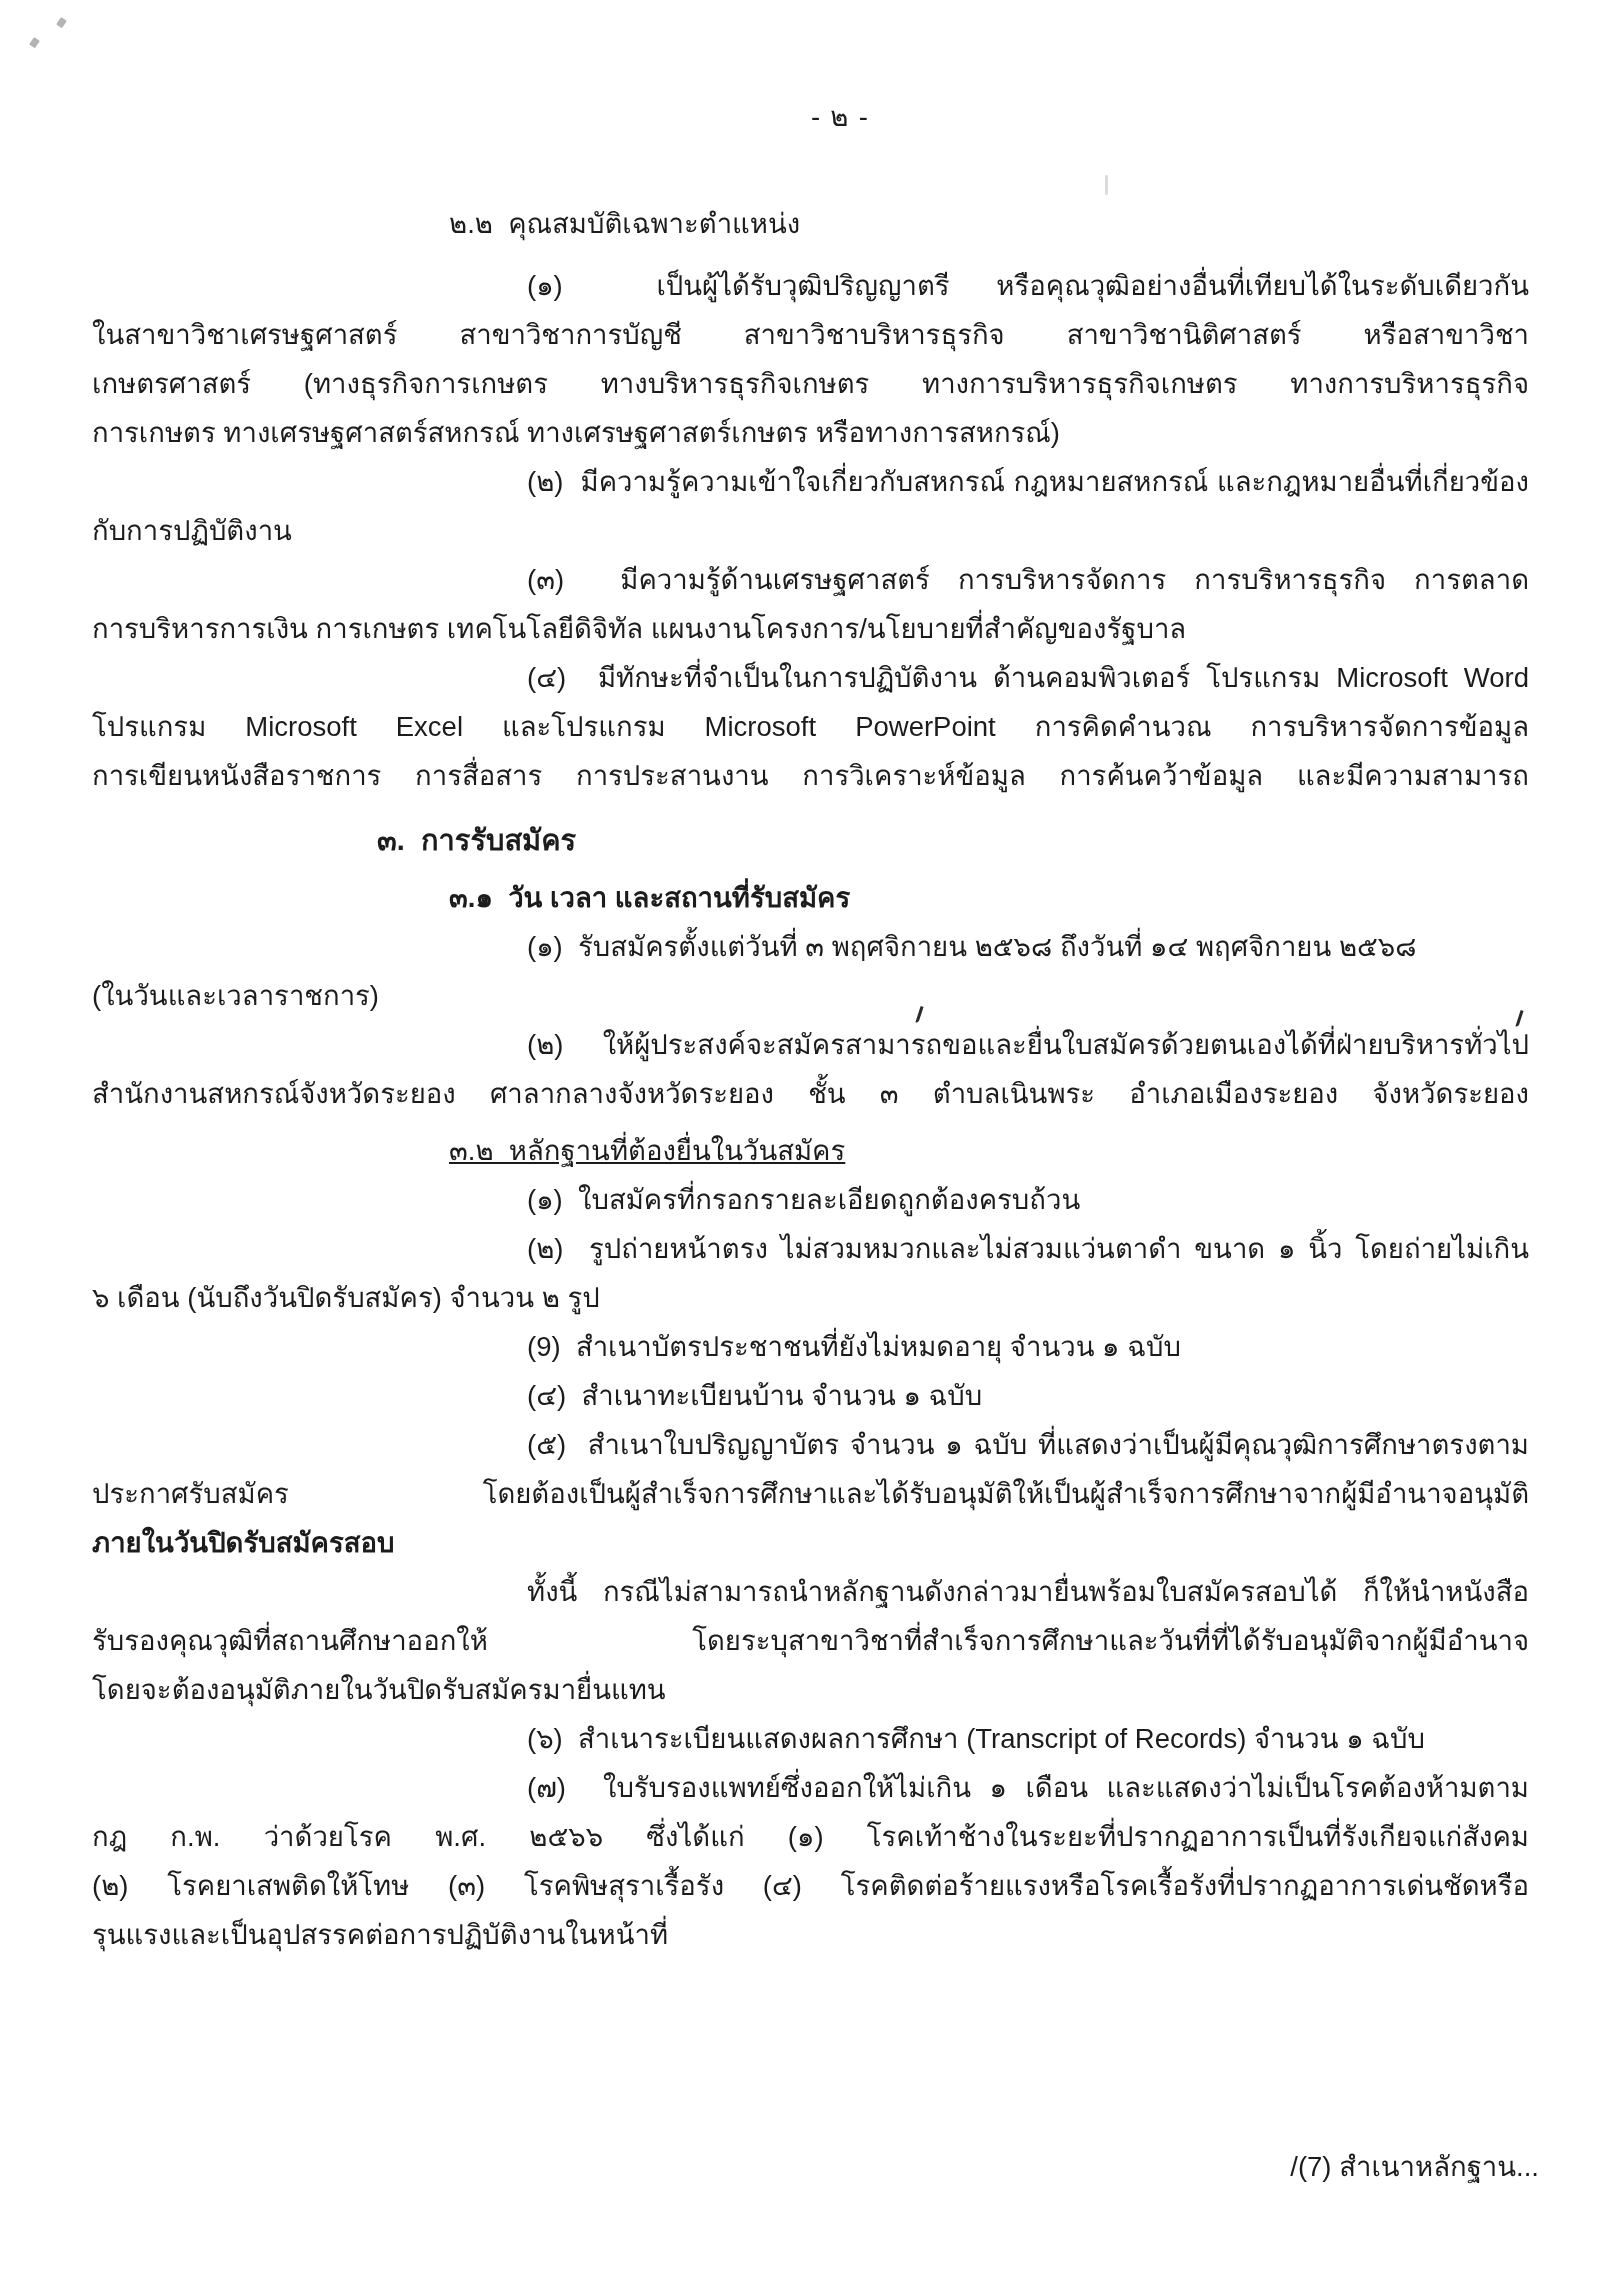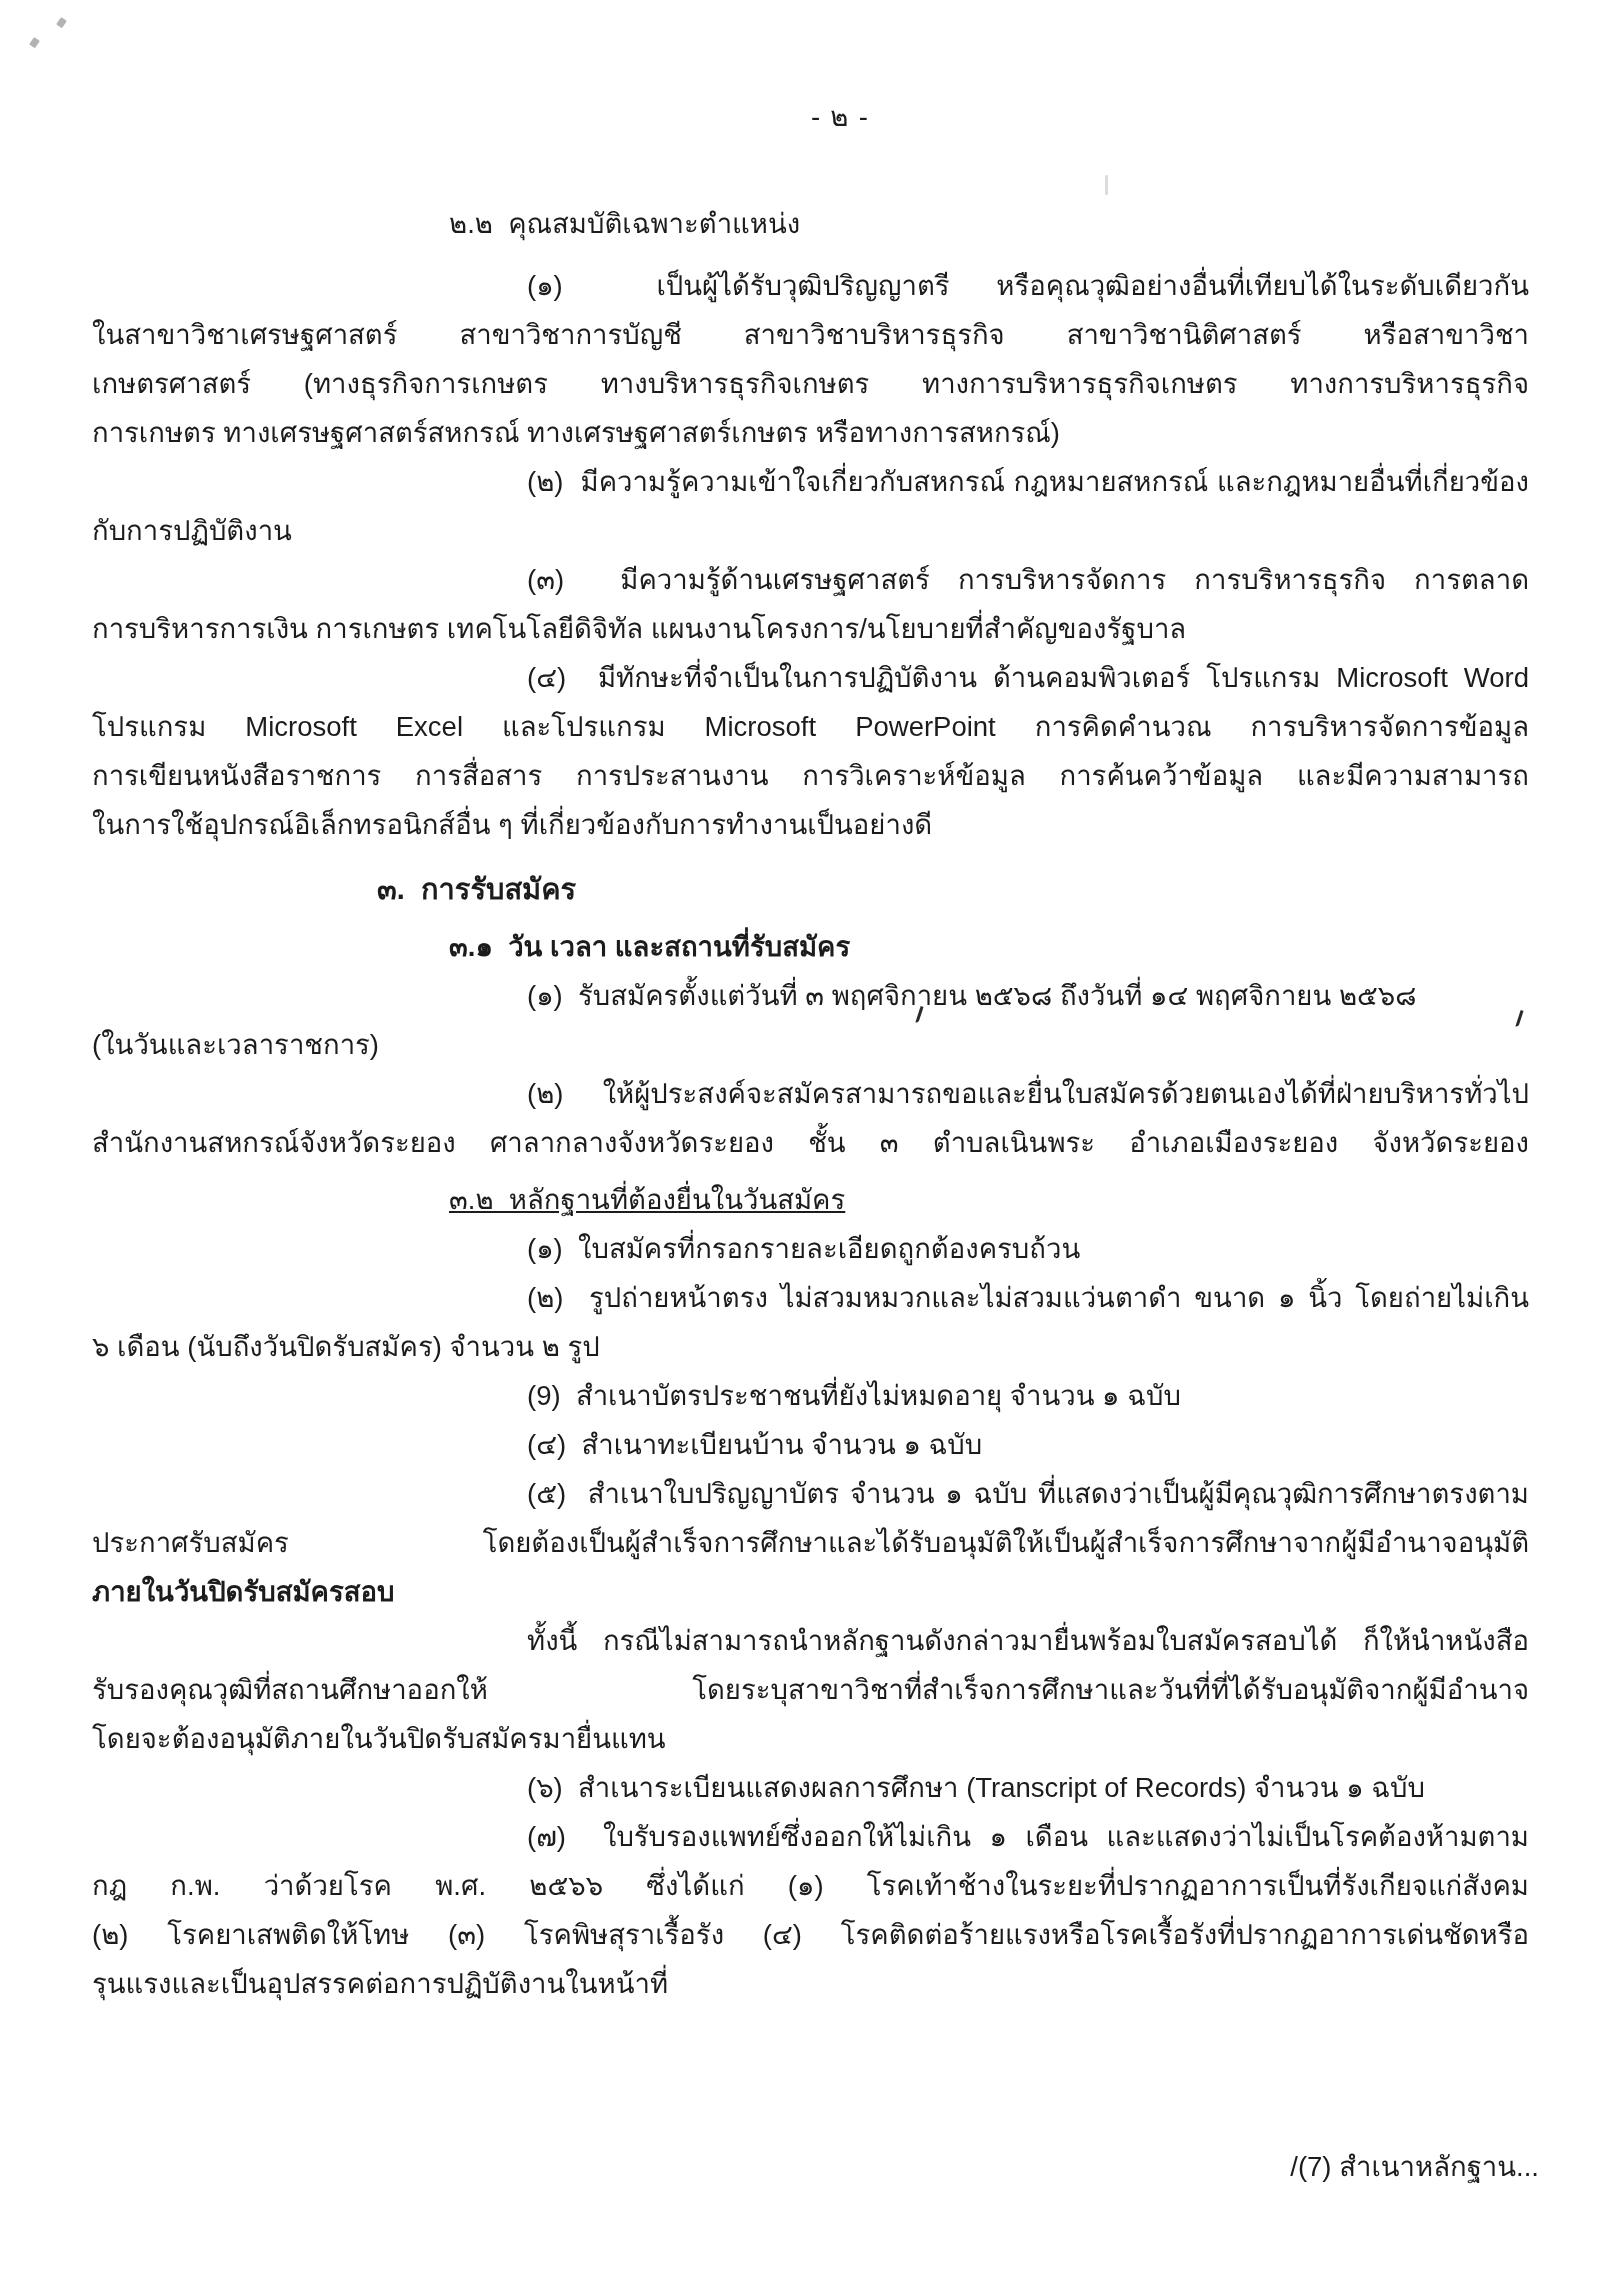--- a/index.html
+++ b/index.html
@@ -84,21 +84,20 @@
         <div class="line ind-m justify">ในสาขาวิชาเศรษฐศาสตร์ สาขาวิชาการบัญชี สาขาวิชาบริหารธุรกิจ สาขาวิชานิติศาสตร์ หรือสาขาวิชา</div>
         <div class="line ind-m justify">เกษตรศาสตร์ (ทางธุรกิจการเกษตร ทางบริหารธุรกิจเกษตร ทางการบริหารธุรกิจเกษตร ทางการบริหารธุรกิจ</div>
         <div class="line ind-m">การเกษตร ทางเศรษฐศาสตร์สหกรณ์ ทางเศรษฐศาสตร์เกษตร หรือทางการสหกรณ์)</div>
         <div class="line ind-i justify">(๒)  มีความรู้ความเข้าใจเกี่ยวกับสหกรณ์ กฎหมายสหกรณ์ และกฎหมายอื่นที่เกี่ยวข้อง</div>
         <div class="line ind-m">กับการปฏิบัติงาน</div>
         <div class="line ind-i justify">(๓)  มีความรู้ด้านเศรษฐศาสตร์ การบริหารจัดการ การบริหารธุรกิจ การตลาด</div>
         <div class="line ind-m">การบริหารการเงิน การเกษตร เทคโนโลยีดิจิทัล แผนงานโครงการ/นโยบายที่สำคัญของรัฐบาล</div>
         <div class="line ind-i justify">(๔)  มีทักษะที่จำเป็นในการปฏิบัติงาน ด้านคอมพิวเตอร์ โปรแกรม Microsoft Word</div>
         <div class="line ind-m justify">โปรแกรม Microsoft Excel และโปรแกรม Microsoft PowerPoint การคิดคำนวณ การบริหารจัดการข้อมูล</div>
         <div class="line ind-m justify">การเขียนหนังสือราชการ การสื่อสาร การประสานงาน การวิเคราะห์ข้อมูล การค้นคว้าข้อมูล และมีความสามารถ</div>
-        <div class="line ind-m">ในการใช้อุปกรณ์อิเล็กทรอนิกส์อื่น ๆ ที่เกี่ยวข้องกับการทำงานเป็นอย่างดี</div>
         <div class="line ind-h1 bold" style="margin-top: 16.4px;">๓.  การรับสมัคร</div>
         <div class="line ind-h2" style="margin-top: 7.9px; font-weight: bold;">๓.๑  วัน เวลา และสถานที่รับสมัคร</div>
         <div class="line ind-i">(๑)  รับสมัครตั้งแต่วันที่ ๓ พฤศจิกายน ๒๕๖๘ ถึงวันที่ ๑๔ พฤศจิกายน ๒๕๖๘</div>
         <div class="line ind-m">(ในวันและเวลาราชการ)</div>
         <div class="line ind-i justify">(๒)  ให้ผู้ประสงค์จะสมัครสามารถขอและยื่นใบสมัครด้วยตนเองได้ที่ฝ่ายบริหารทั่วไป</div>
         <div class="line ind-m justify">สำนักงานสหกรณ์จังหวัดระยอง ศาลากลางจังหวัดระยอง ชั้น ๓ ตำบลเนินพระ อำเภอเมืองระยอง จังหวัดระยอง</div>
         <div class="line ind-h2" style="margin-top: 7.9px; text-decoration: underline;">๓.๒  หลักฐานที่ต้องยื่นในวันสมัคร</div>
         <div class="line ind-i">(๑)  ใบสมัครที่กรอกรายละเอียดถูกต้องครบถ้วน</div>
         <div class="line ind-i justify">(๒)  รูปถ่ายหน้าตรง ไม่สวมหมวกและไม่สวมแว่นตาดำ ขนาด ๑ นิ้ว โดยถ่ายไม่เกิน</div>
         <div class="line ind-m">๖ เดือน (นับถึงวันปิดรับสมัคร) จำนวน ๒ รูป</div>

